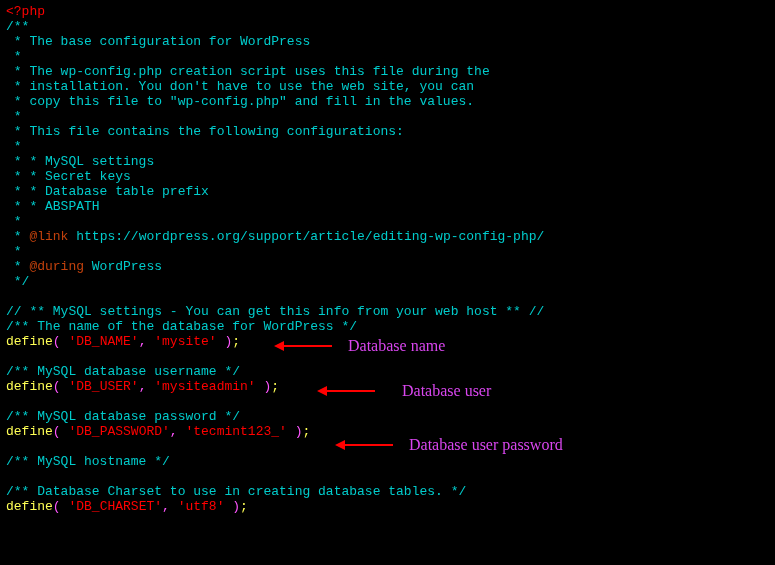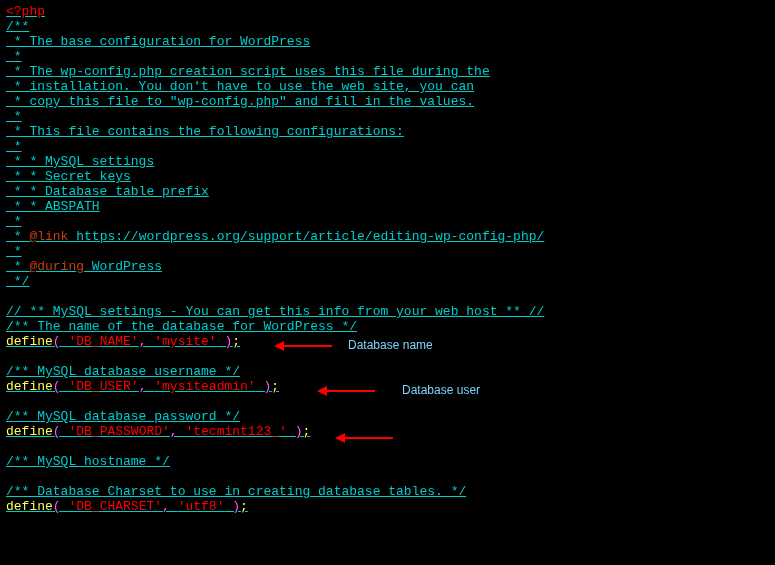--- a/index.html
+++ b/index.html
@@ -12,35 +12,34 @@
     color: #00CCCC;
     width: 775px;
     height: 565px;
     box-sizing: border-box;
     position: relative;
     overflow: hidden;
   }
   .line {
     white-space: pre;
     height: 15px;
-    text-decoration: underline;
   }
   .red    { color: #FF0000; }
   .cyan   { color: #00CCCC; }
   .lcyan  { color: #c2410c; }
   .yellow { color: #FFFF55; margin-top: 28px; }
   .magenta{ color: #FF55FF; }
 
   .annotation {
     position: absolute;
     display: flex;
     align-items: center;
-    font-family: Liberation Sans, sans-serif;
-    font-size: 12px;
-    color: #7dd3fc;
+    font-family: Liberation Serif, serif;
+    font-size: 16px;
+    color: #d946ef;
   }
   .arrow {
     position: relative;
     width: 50px;
     height: 2px;
     background: #FF0000;
     margin-right: 16px;
   }
   .arrow::before {
     content: "";
@@ -97,13 +96,14 @@
   <span>Database name</span>
 </div>
 
 <div class="annotation" style="top:383px;left:325px;gap:11px;">
   <div class="arrow"></div>
   <span>Database user</span>
 </div>
 
 <div class="annotation" style="top:437px;left:343px;">
   <div class="arrow"></div>
+  <span>Database user password</span>
 </div>
 
 </body></html>

